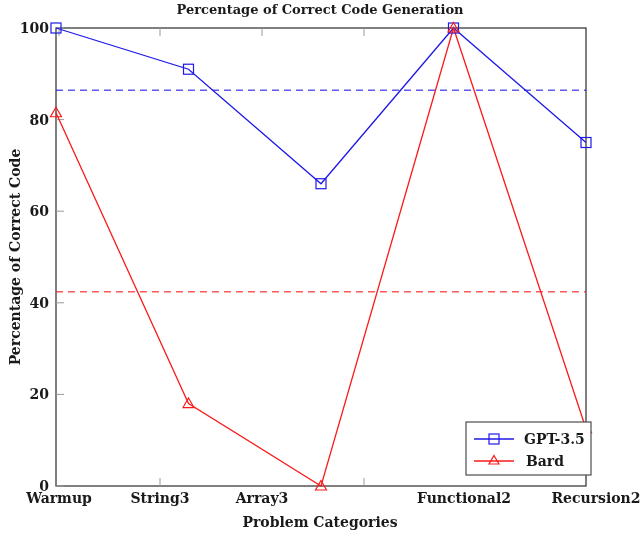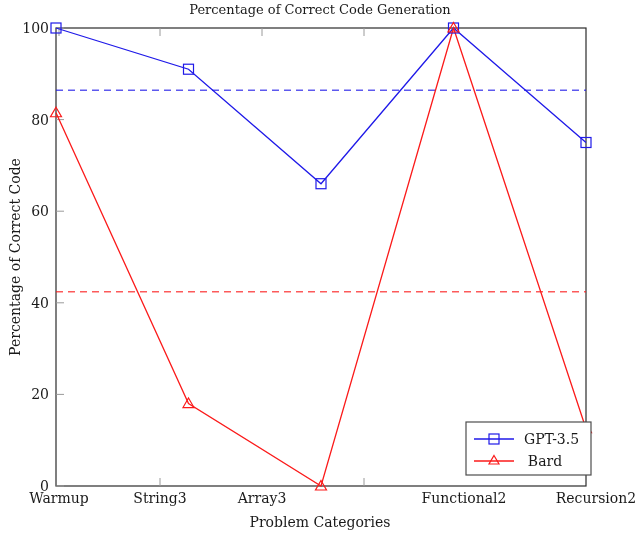--- a/index.html
+++ b/index.html
@@ -14,20 +14,21 @@
     color: #000000;
     overflow: hidden;
     position: relative;
   }
   #chart-root {
     position: absolute;
     left: 0;
     top: 0;
     width: 640px;
     height: 537px;
+    font-weight: bold;
   }
   svg.plot {
     display: block;
     width: 640px;
     height: 537px;
   }
   .chart-title {
     font-family: "DejaVu Serif", "Liberation Serif", serif;
     font-size: 13px;
     fill: #1a1a1a;

